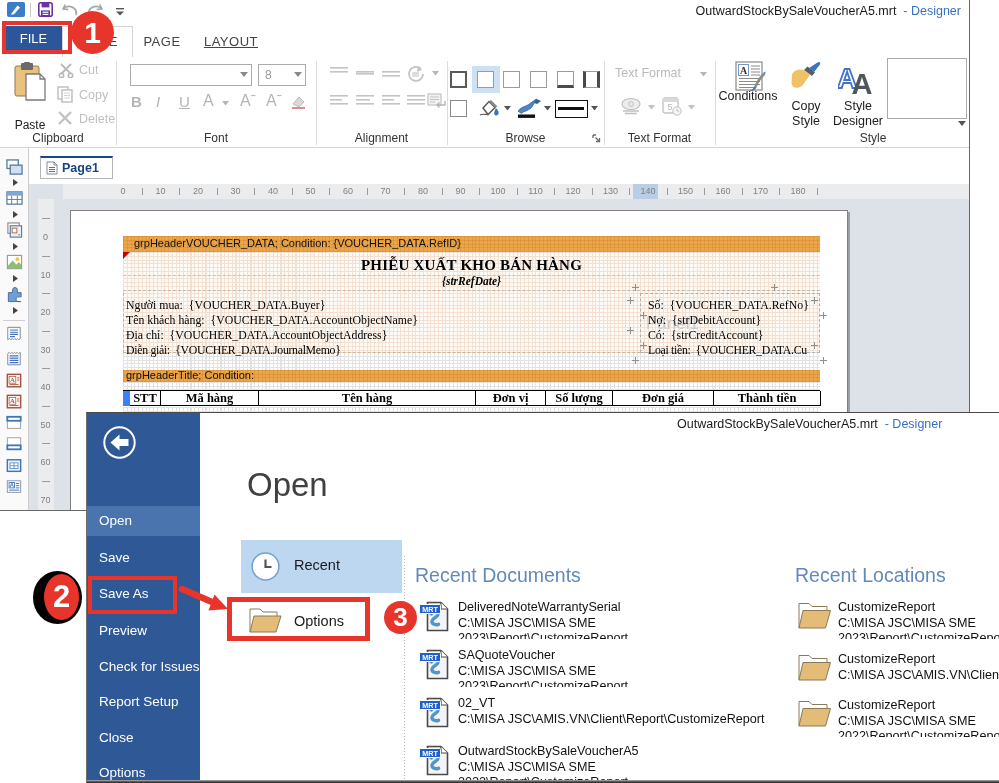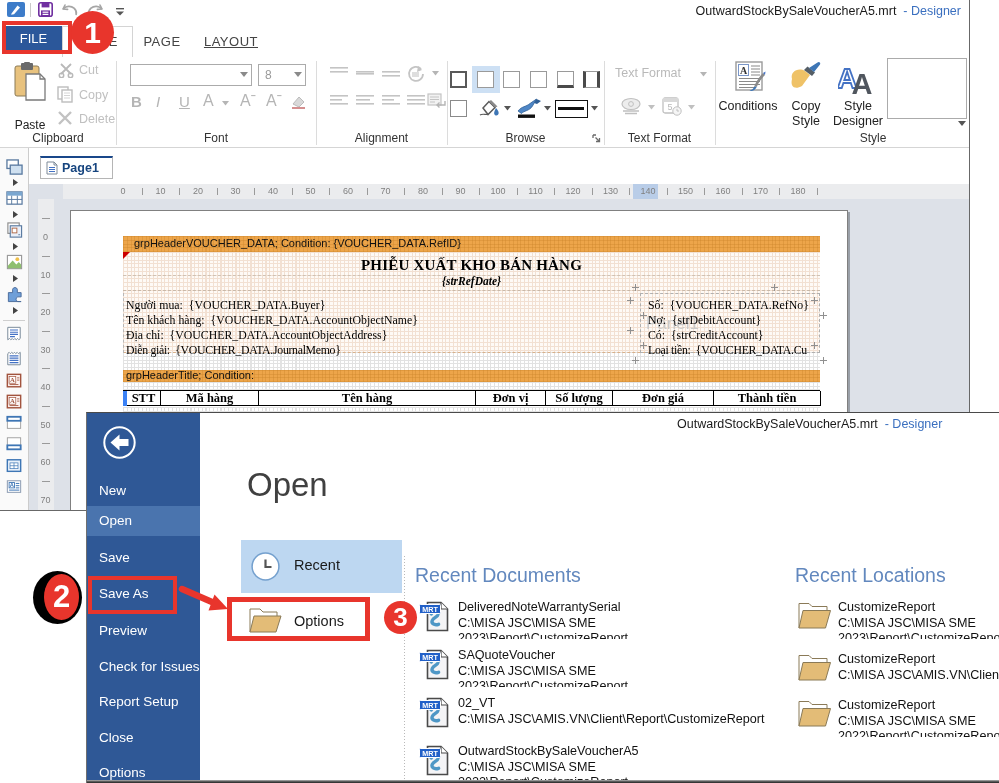--- a/index.html
+++ b/index.html
@@ -217,21 +217,21 @@
         </svg>
         <svg class="abs" style="left:734px;top:4px;" width="32" height="32" viewBox="0 0 32 32">
   <rect x="2" y="1" width="26" height="28" fill="#fff" stroke="#9a9a9a" stroke-width="1.4"></rect>
   <rect x="4.5" y="3.5" width="10" height="11" fill="#fff" stroke="#7a96c8" stroke-width="1"></rect>
   <text x="9.5" y="12.5" text-anchor="middle" font-size="10" font-weight="bold" fill="#333" font-family="Liberation Serif">A</text>
   <path d="M17 5 H26 M17 8 H26 M17 11 H26 M17 14 H26 M5 17.5 H26 M5 20.5 H26 M5 23.5 H26 M5 26.5 H20" stroke="#8a8a8a" stroke-width="1.2"></path>
   <path d="M20 26 C22 20 26 15 29 12 L31 14 C28 17 24 22 23 25.5 Z" fill="#8a8a8a"></path>
   <path d="M29 12 L31 14 L31.5 10.5 Z" fill="#4472C4"></path>
   <path d="M20 26 C19 28.5 17.5 29 15.5 29.5 C17 30.5 21 30 23 25.5 Z" fill="#3E76B5"></path>
 </svg>
-        <div class="abs" style="left:718px;top:42px;width:60px;text-align:center;font-size:12.5px;color:#222;">Conditions</div>
+        <div class="abs" style="left:718px;top:32px;width:60px;text-align:center;font-size:12.5px;color:#222;">Conditions</div>
         <svg class="abs" style="left:789px;top:4px;" width="34" height="34" viewBox="0 0 34 34">
 
   <path d="M3 18 C1 11 9 6 16 10 L21 14 L13 25 C6 29 1 26 3 18 Z" fill="#EFC267"></path>
   <path d="M15 9 L23 15 L26 11.5 L18.5 5.5 Z" fill="#555E66"></path>
   <path d="M20 7 L25 11 L31 3.5 C32 2 30 0 28.5 1.5 Z" fill="#3E76B5"></path>
 </svg>
         <div class="abs" style="left:776px;top:42px;width:60px;text-align:center;font-size:12.5px;color:#222;line-height:15px;">Copy<br>Style</div>
         <svg class="abs" style="left:838px;top:4px;" width="36" height="36" viewBox="0 0 36 36">
   <text x="9" y="27" text-anchor="middle" font-size="28" font-weight="bold" fill="#fff" stroke="#4472C4" stroke-width="1.8" font-family="Liberation Sans">A</text>
   <text x="24" y="33" text-anchor="middle" font-size="29" font-weight="bold" fill="#50565E" font-family="Liberation Sans">A</text>
@@ -464,21 +464,21 @@
           <div class="abs serif" style="left:577px;top:87px;font-size:11.8px;color:#000;white-space:nowrap;">Số: &nbsp;{VOUCHER_DATA.RefNo}</div>
           <div class="abs serif" style="left:577px;top:102px;font-size:11.8px;color:#000;white-space:nowrap;">Nợ: &nbsp;{strDebitAccount}</div>
           <div class="abs serif" style="left:577px;top:117px;font-size:11.8px;color:#000;white-space:nowrap;">Có: &nbsp;{strCreditAccount}</div>
           <div class="abs serif" style="left:577px;top:132px;font-size:11.8px;letter-spacing:-0.3px;color:#000;white-space:nowrap;">Loại tiền: &nbsp;{VOUCHER_DATA.Cu</div>
           <div class="abs" style="left:52px;top:141px;width:697px;height:17.5px;background-color:#FFFFFF;background-image:repeating-linear-gradient(to right,#E2E2E2 0 1px,transparent 1px 3.75px),repeating-linear-gradient(to bottom,#E2E2E2 0 1px,transparent 1px 3.75px);"></div>
           <div class="abs" style="left:52px;top:158.5px;width:697px;height:12.5px;background-color:#EDA54A;background-image:repeating-linear-gradient(to right,rgba(200,130,40,0.35) 0 1px,transparent 1px 3.75px),repeating-linear-gradient(to bottom,rgba(200,130,40,0.35) 0 1px,transparent 1px 3.75px);">
             <div class="abs" style="left:3px;top:-1px;font-size:11px;color:#111;white-space:nowrap;">grpHeaderTitle; Condition:</div>
           </div>
           <div class="abs" style="left:52px;top:171px;width:697px;height:7.5px;background-color:#FFFFFF;background-image:repeating-linear-gradient(to right,#E2E2E2 0 1px,transparent 1px 3.75px),repeating-linear-gradient(to bottom,#E2E2E2 0 1px,transparent 1px 3.75px);"></div>
           <div class="abs" style="left:52px;top:178.5px;width:697px;height:16.5px;background:#fff;border-top:1px solid #000;border-bottom:1px solid #000;"></div>
-          <div class="abs serif" style="left:52px;top:179.5px;width:37px;height:15px;border-left:4px solid #3b82f6;text-align:center;font-size:12.5px;font-weight:bold;color:#000;line-height:15px;white-space:nowrap;">STT</div>
+          <div class="abs serif" style="left:52px;top:179.5px;width:37px;height:15px;border-left:7px solid #3b82f6;text-align:center;font-size:12.5px;font-weight:bold;color:#000;line-height:15px;white-space:nowrap;">STT</div>
           <div class="abs serif" style="left:89px;top:179.5px;width:98px;height:15px;border-left:1px solid #000;text-align:center;font-size:12.5px;font-weight:bold;color:#000;line-height:15px;white-space:nowrap;">Mã hàng</div>
           <div class="abs serif" style="left:187px;top:179.5px;width:217px;height:15px;border-left:1px solid #000;text-align:center;font-size:12.5px;font-weight:bold;color:#000;line-height:15px;white-space:nowrap;">Tên hàng</div>
           <div class="abs serif" style="left:404px;top:179.5px;width:70px;height:15px;border-left:1px solid #000;text-align:center;font-size:12.5px;font-weight:bold;color:#000;line-height:15px;white-space:nowrap;">Đơn vị</div>
           <div class="abs serif" style="left:474px;top:179.5px;width:67px;height:15px;border-left:1px solid #000;text-align:center;font-size:12.5px;font-weight:bold;color:#000;line-height:15px;white-space:nowrap;">Số lượng</div>
           <div class="abs serif" style="left:541px;top:179.5px;width:101px;height:15px;border-left:1px solid #000;text-align:center;font-size:12.5px;font-weight:bold;color:#000;line-height:15px;white-space:nowrap;">Đơn giá</div>
           <div class="abs serif" style="left:642px;top:179.5px;width:107px;height:15px;border-left:1px solid #000;text-align:center;font-size:12.5px;font-weight:bold;color:#000;line-height:15px;white-space:nowrap;">Thành tiền</div>
           <div class="abs" style="left:749px;top:179.5px;width:1px;height:15px;background:#000;"></div>
           <div class="abs" style="left:52px;top:195.5px;width:697px;height:30px;background-color:#FFFFFF;background-image:repeating-linear-gradient(to right,#E2E2E2 0 1px,transparent 1px 3.75px),repeating-linear-gradient(to bottom,#E2E2E2 0 1px,transparent 1px 3.75px);"></div>
         </div>
     </div>
@@ -490,21 +490,20 @@
 
   <div class="abs" id="overlay" style="left:86px;top:412px;width:913px;height:371px;background:#fff;border-top:1.5px solid #4a4a4a;border-left:1px solid #6f6f6f;overflow:hidden;">
 
     <div class="abs" style="left:590px;top:4px;width:280px;font-size:12.5px;color:#1a1a1a;white-space:nowrap;">OutwardStockBySaleVoucherA5.mrt&nbsp; <span style="color:#3A6FBF;">- Designer</span></div>
 
     <div class="abs" id="sidebar" style="left:0;top:0;width:113px;height:371px;background:#2F5896;">
       <svg class="abs" style="left:15.5px;top:13px;" width="33" height="33" viewBox="0 0 33 33">
         <circle cx="16.5" cy="16.5" r="15.2" fill="none" stroke="#fff" stroke-width="2"></circle>
         <path d="M7.5 16.5 L16.5 8.5 V13 H25.5 V20 H16.5 V24.5 Z" fill="#fff"></path>
       </svg>
-      <div class="abs" style="left:0;top:64px;width:113px;height:28px;line-height:28px;color:#fff;font-size:13.5px;white-space:nowrap;"><span style="margin-left:12px;">New</span></div>
       <div class="abs" style="left:0;top:92.5px;width:113px;height:30px;line-height:30px;background:#4A74AE;color:#fff;font-size:13.5px;white-space:nowrap;"><span style="margin-left:12px;">Open</span></div>
       <div class="abs" style="left:0;top:131px;width:113px;height:28px;line-height:28px;color:#fff;font-size:13.5px;white-space:nowrap;"><span style="margin-left:12px;">Save</span></div>
       <div class="abs" style="left:0;top:204px;width:113px;height:28px;line-height:28px;color:#fff;font-size:13.5px;white-space:nowrap;"><span style="margin-left:12px;">Preview</span></div>
       <div class="abs" style="left:0;top:167px;width:113px;height:28px;line-height:28px;color:#fff;font-size:13.5px;white-space:nowrap;"><span style="margin-left:12px;">Save As</span></div>
       <div class="abs" style="left:0;top:240px;width:113px;height:28px;line-height:28px;color:#fff;font-size:13.5px;white-space:nowrap;"><span style="margin-left:12px;">Check for Issues</span></div>
       <div class="abs" style="left:0;top:275px;width:113px;height:28px;line-height:28px;color:#fff;font-size:13.5px;white-space:nowrap;"><span style="margin-left:12px;">Report Setup</span></div>
       <div class="abs" style="left:0;top:311px;width:113px;height:28px;line-height:28px;color:#fff;font-size:13.5px;white-space:nowrap;"><span style="margin-left:12px;">Close</span></div>
       <div class="abs" style="left:0;top:346px;width:113px;height:28px;line-height:28px;color:#fff;font-size:13.5px;white-space:nowrap;"><span style="margin-left:12px;">Options</span></div>
     </div>
 

